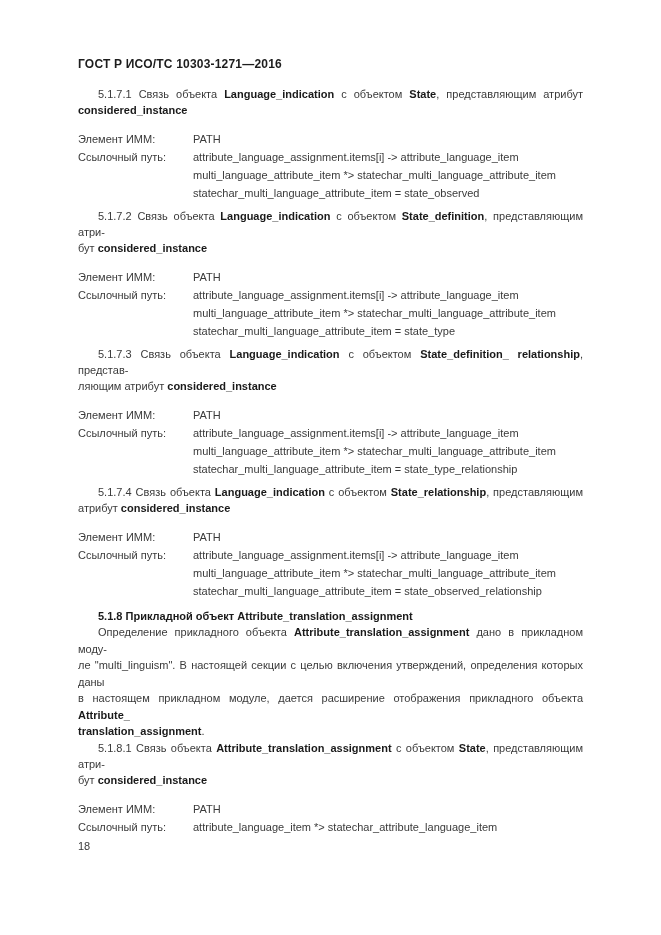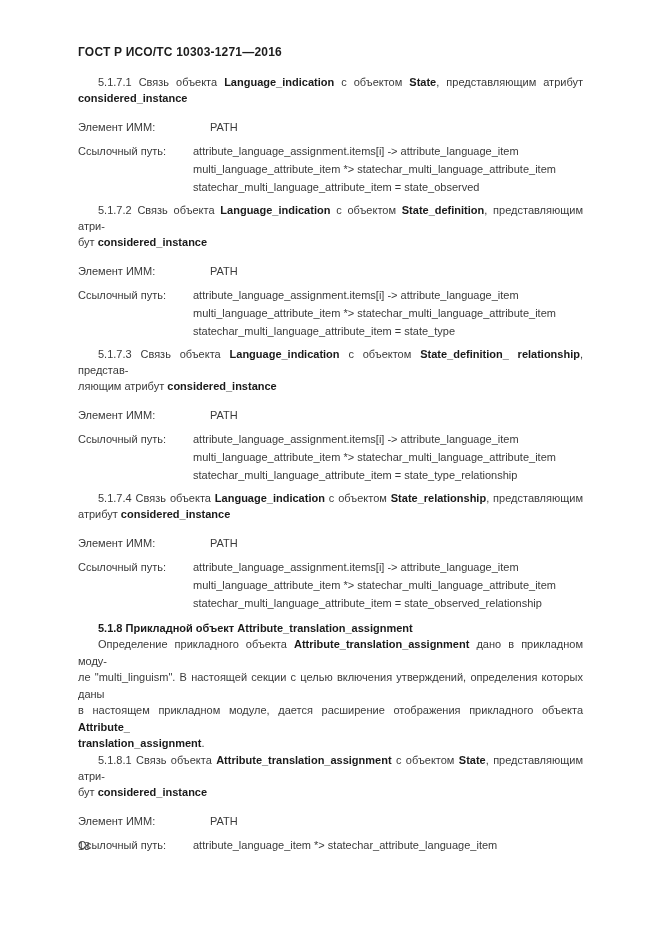--- a/index.html
+++ b/index.html
@@ -1,33 +1,33 @@
 <!DOCTYPE html>
 <html><head>
 <meta charset="utf-8">
 <style>
   html,body{margin:0;padding:0;}
   body{
     width:661px;height:935px;background:#ffffff;position:relative;
     font-family:"Liberation Sans",sans-serif;color:#3a3a3a;overflow:hidden;
   }
-  .sheet{position:absolute;left:78px;top:45px;width:505px;}
+  .sheet{position:absolute;left:78px;top:57px;width:505px;}
   .doc-header{font-size:12px;font-weight:bold;color:#1d1d1d;line-height:14px;letter-spacing:.2px;}
   .h-line{font-size:11px;line-height:16px;color:#3a3a3a;}
   .h-line .bold,.para-line .bold,.title .bold{font-weight:bold;color:#1a1a1a;}
   .jline{text-align:justify;text-align-last:justify;}
   .indent{text-indent:20px;}
   #sections .clause-mapping{margin-top:6px;}
   #sections .clause-mapping:first-child{margin-top:15px;}
   #sections .clause-text{margin-top:8px;}
   #sections .clause-text + .clause-mapping{margin-top:0;}
   .title{font-size:11px;line-height:16px;}
   .para-line{font-size:11px;line-height:16.5px;color:#3a3a3a;}
-  .imm-row{display:flex;margin-top:12px;font-size:11px;line-height:18px;gap:17px;}
-  .ref-row{display:flex;margin-top:6px;font-size:11px;line-height:18px;}
+  .imm-row{display:flex;margin-top:12px;font-size:11px;line-height:18px;}
+  .ref-row{display:flex;font-size:11px;line-height:18px;}
   .row-label{width:115px;flex:none;}
   .row-value{flex:1;}
   .path-line{line-height:18px;}
   .page-number{position:absolute;left:78px;top:840px;font-size:11px;color:#3a3a3a;}
 </style>
 </head>
 <body>
 
 <div class="sheet">
   <div class="doc-header">ГОСТ Р ИСО/ТС 10303-1271—2016</div>

